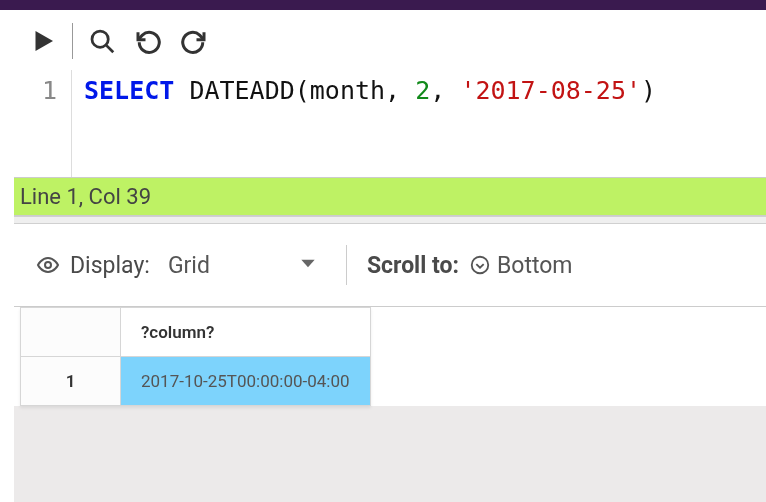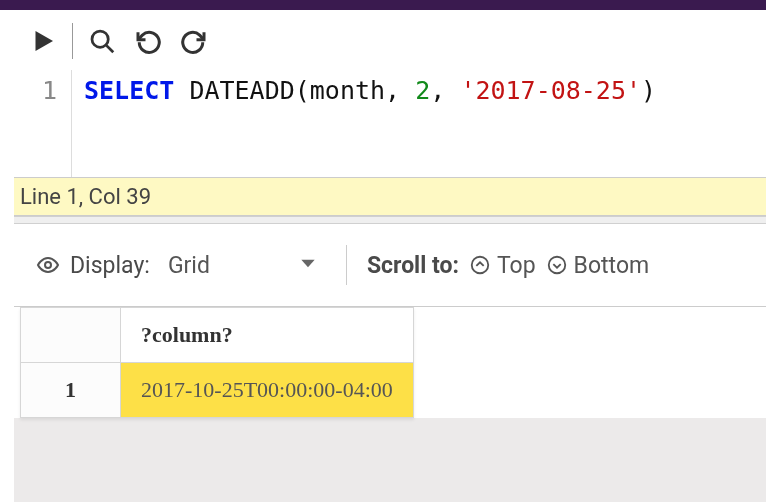--- a/index.html
+++ b/index.html
@@ -65,21 +65,21 @@
   .fn { color: #111; text-align: center; }
   .p  { color: #111; }
   .id { color: #111; text-align: right; }
   .num { color: #128a1b; }
   .str { color: #c21313; }
   .status {
     font-size: 22px;
     color: #444;
     padding: 6px 0 6px 6px;
     border-bottom: 1px solid #ccc;
-    background: #fef9c3;
+    background: #bef264;
   }
   .divider-thick {
     height: 8px;
     background: #efefef;
     border-top: 1px solid #d0d0d0;
     border-bottom: 1px solid #d0d0d0;
   }
   .results-toolbar {
     display: flex;
     align-items: center;
@@ -116,25 +116,24 @@
     color:#555;
     cursor: pointer;
   }
   .scroll-btn svg { width: 22px; height: 22px; }
   .results-area {
     display: flex;
   }
   .grid {
     margin: 0 0 0 6px;
     border-collapse: collapse;
-    font-size: 22px;
+    font-size: 17px;
     color:#555;
-    background:#fde047;
+    background:#7dd3fc;
     box-shadow: 0 2px 3px rgba(0,0,0,0.08);
-    font-family: Liberation Serif, serif;
   }
   .grid th, .grid td {
     border: 1px solid #d6d6d6;
     padding: 14px 20px;
     text-align: left;
   }
   .grid th {
     font-weight: 600;
     color:#333;
     background:#fff;
@@ -210,27 +209,20 @@
     <div class="dropdown">
       <span>Grid</span>
       <span class="caret">
         <svg viewBox="0 0 24 24">
             <path d="M4 8l8 9 8-9z"></path>
           </svg>
       </span>
     </div>
     <div class="vsep"></div>
     <span class="scroll-label">Scroll to:</span>
-    <span class="scroll-btn">
-      <svg viewBox="0 0 24 24" fill="none" stroke="#555" stroke-width="2">
-          <circle cx="12" cy="12" r="9"></circle>
-          <path d="M8 13l4-4 4 4"></path>
-        </svg>
-      <span>Top</span>
-    </span>
     <span class="scroll-btn">
       <svg viewBox="0 0 24 24" fill="none" stroke="#555" stroke-width="2">
           <circle cx="12" cy="12" r="9"></circle>
           <path d="M8 11l4 4 4-4"></path>
         </svg>
       <span>Bottom</span>
     </span>
   </div>
 
   <div class="results-area">

